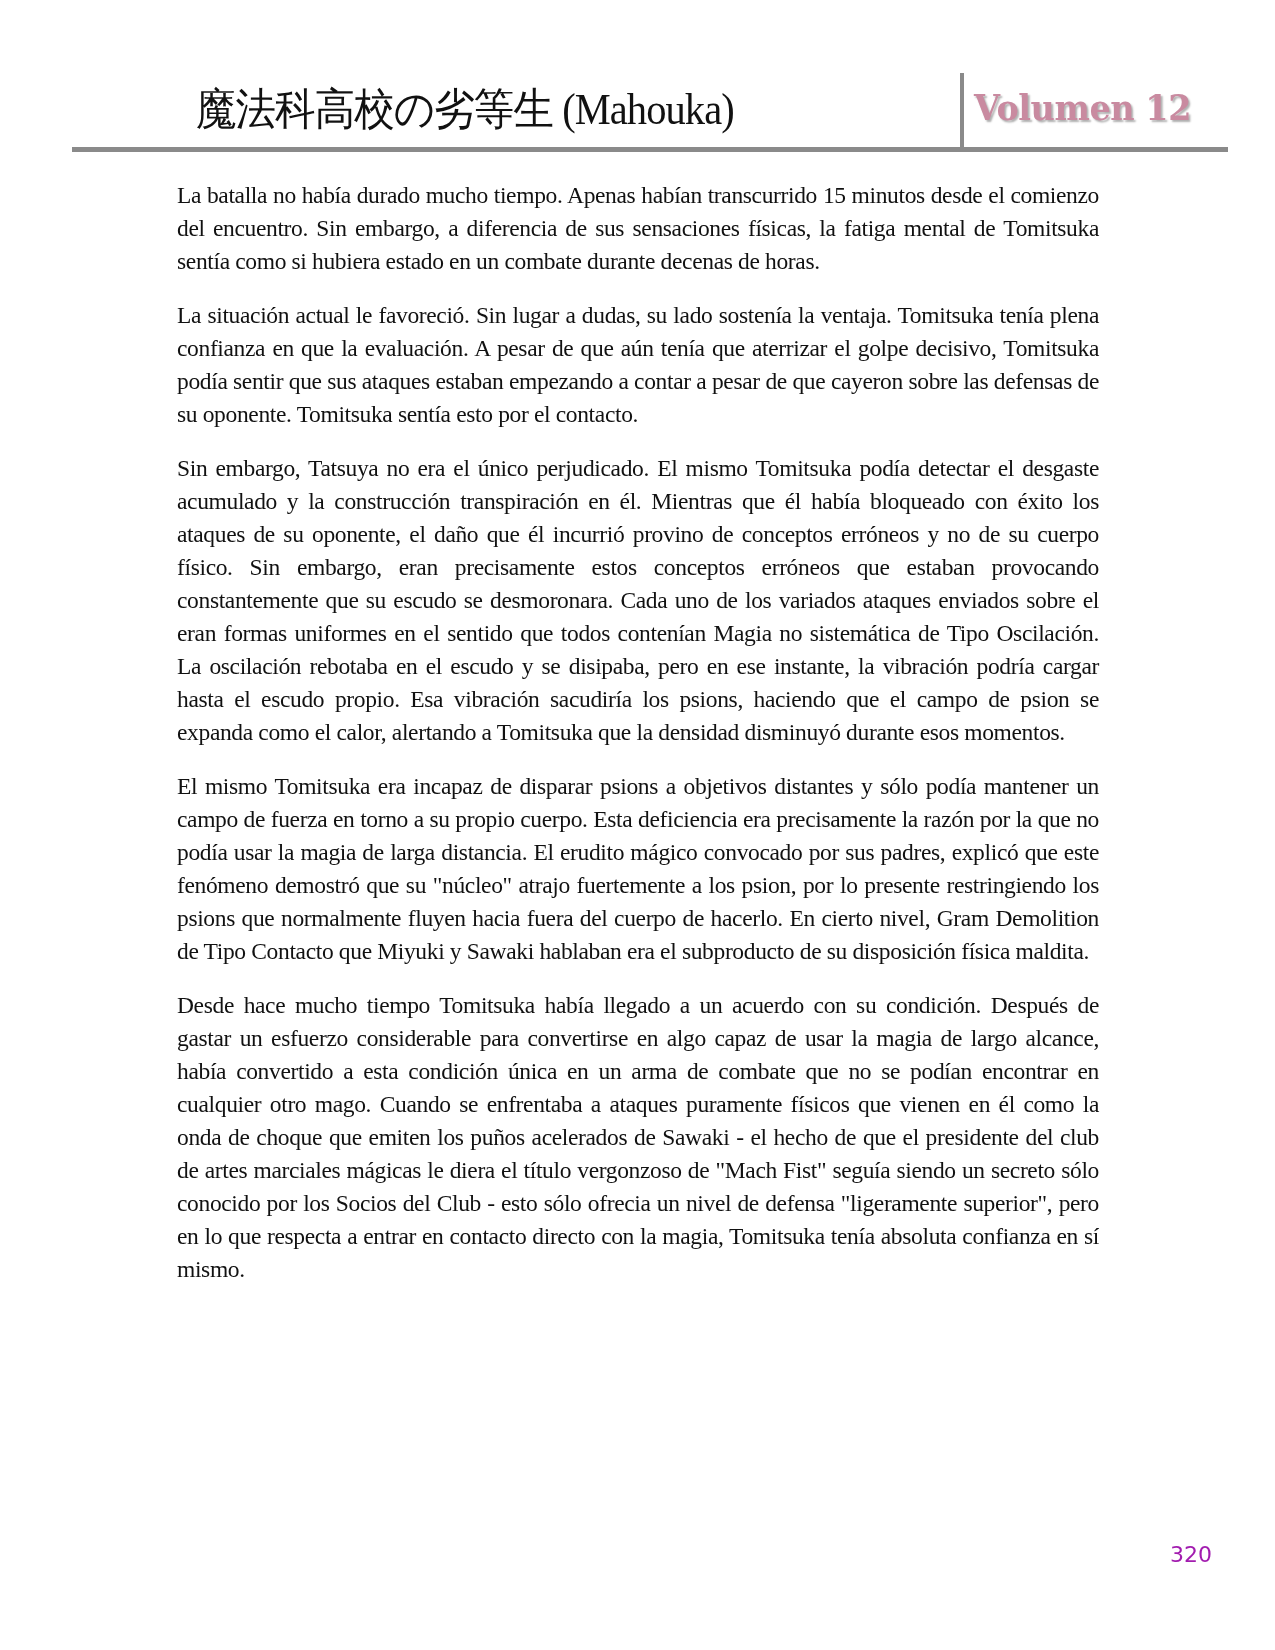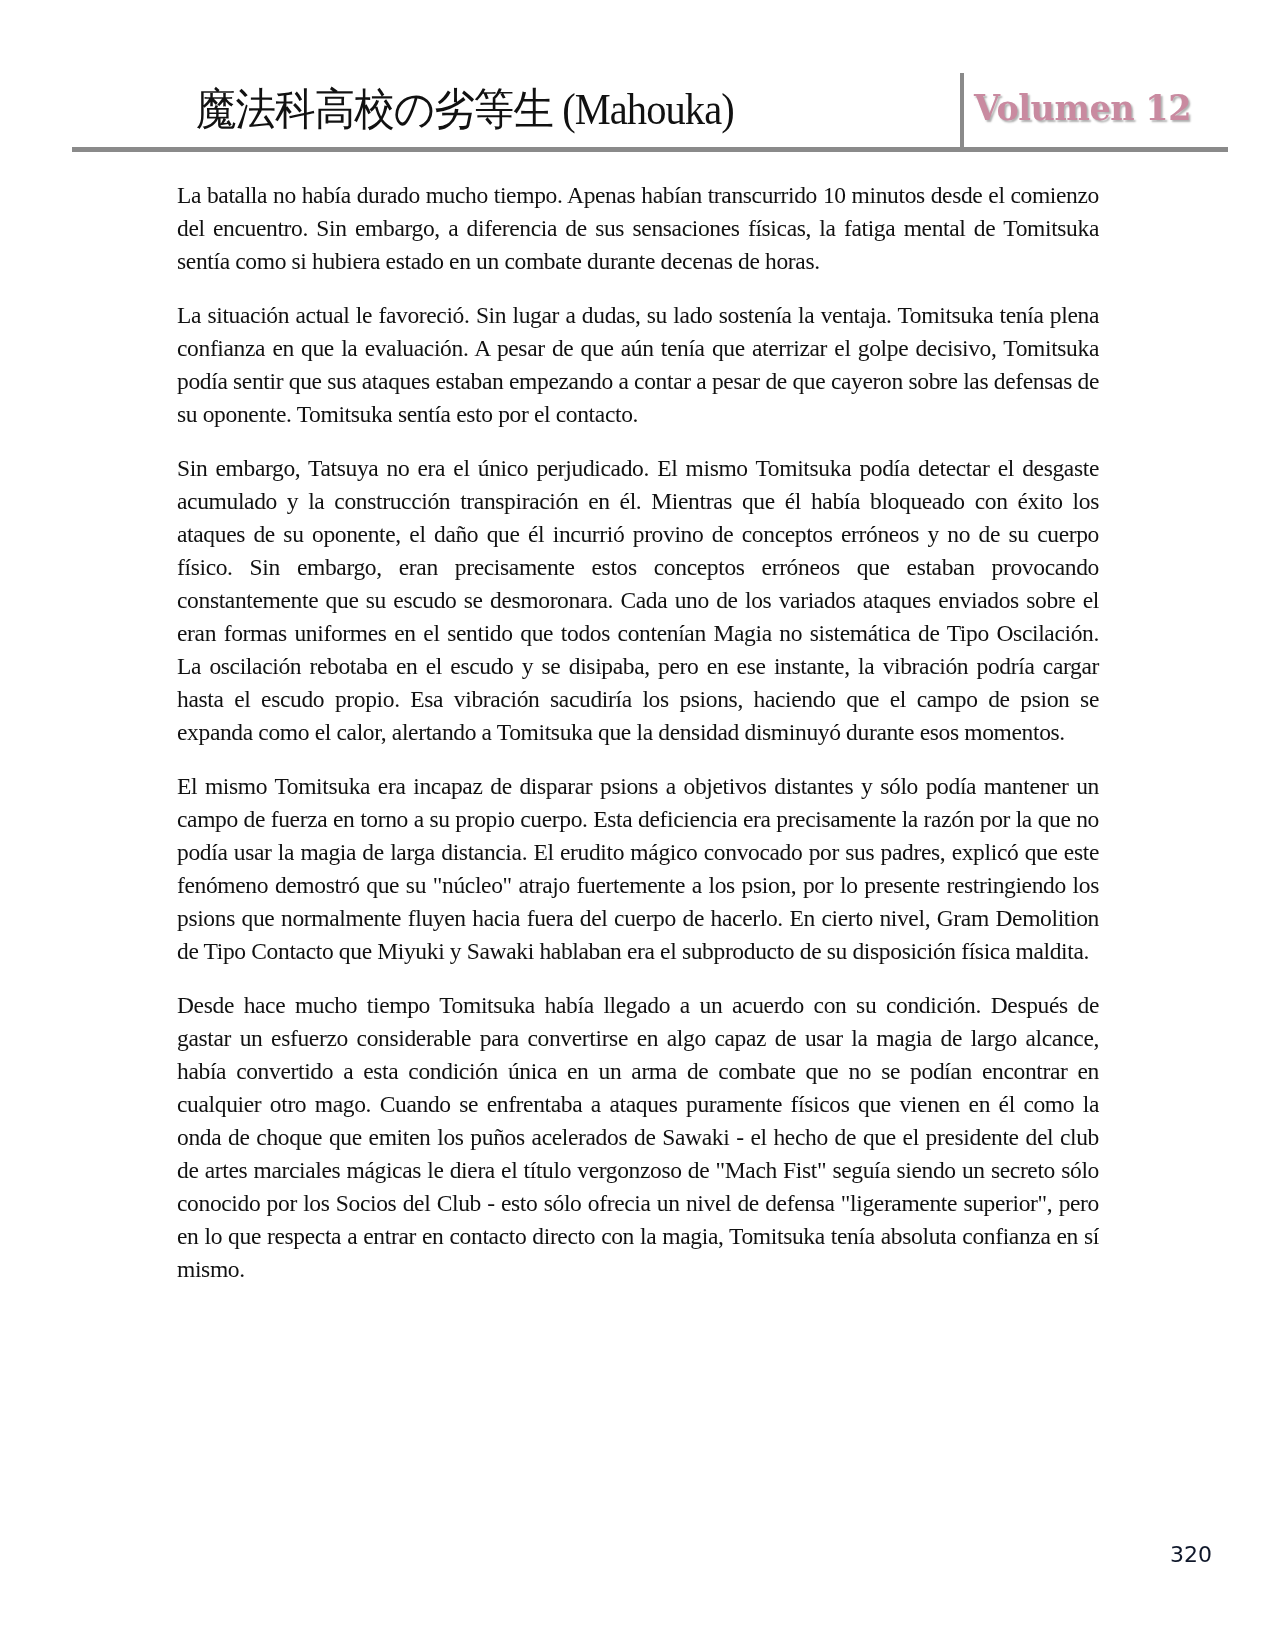--- a/index.html
+++ b/index.html
@@ -20,32 +20,32 @@
   }
   .header-rule { position:absolute; left:72px; top:147px; width:1156px; height:5px; background:#8a8a8a; }
   .body-text {
     position:absolute; left:177px; top:179px; width:922px;
     font-family:"Liberation Serif", serif; font-size:23.5px; line-height:33px; color:#111;
     letter-spacing:-0.35px;
   }
   .body-text p { margin:0 0 21px 0; text-align:justify; }
   .page-number {
     position:absolute; left:1170px; top:1542px;
-    font-family:"DejaVu Sans", sans-serif; font-size:22px; color:#0f172a;
+    font-family:"DejaVu Sans", sans-serif; font-size:22px; color:#a21caf;
   }
 </style>
 </head>
 <body>
 
 <div class="header-title">魔法科高校の劣等生 (Mahouka)</div>
 <div class="header-divider"></div>
 <div class="header-volume">Volumen 12</div>
 <div class="header-rule"></div>
 
 <div class="body-text">
-  <p>La batalla no había durado mucho tiempo. Apenas habían transcurrido 10 minutos desde el comienzo del encuentro. Sin embargo, a diferencia de sus sensaciones físicas, la fatiga mental de Tomitsuka sentía como si hubiera estado en un combate durante decenas de horas.</p>
+  <p>La batalla no había durado mucho tiempo. Apenas habían transcurrido 15 minutos desde el comienzo del encuentro. Sin embargo, a diferencia de sus sensaciones físicas, la fatiga mental de Tomitsuka sentía como si hubiera estado en un combate durante decenas de horas.</p>
   <p>La situación actual le favoreció. Sin lugar a dudas, su lado sostenía la ventaja. Tomitsuka tenía plena confianza en que la evaluación. A pesar de que aún tenía que aterrizar el golpe decisivo, Tomitsuka podía sentir que sus ataques estaban empezando a contar a pesar de que cayeron sobre las defensas de su oponente. Tomitsuka sentía esto por el contacto.</p>
   <p>Sin embargo, Tatsuya no era el único perjudicado. El mismo Tomitsuka podía detectar el desgaste acumulado y la construcción transpiración en él. Mientras que él había bloqueado con éxito los ataques de su oponente, el daño que él incurrió provino de conceptos erróneos y no de su cuerpo físico. Sin embargo, eran precisamente estos conceptos erróneos que estaban provocando constantemente que su escudo se desmoronara. Cada uno de los variados ataques enviados sobre el eran formas uniformes en el sentido que todos contenían Magia no sistemática de Tipo Oscilación. La oscilación rebotaba en el escudo y se disipaba, pero en ese instante, la vibración podría cargar hasta el escudo propio. Esa vibración sacudiría los psions, haciendo que el campo de psion se expanda como el calor, alertando a Tomitsuka que la densidad disminuyó durante esos momentos.</p>
   <p>El mismo Tomitsuka era incapaz de disparar psions a objetivos distantes y sólo podía mantener un campo de fuerza en torno a su propio cuerpo. Esta deficiencia era precisamente la razón por la que no podía usar la magia de larga distancia. El erudito mágico convocado por sus padres, explicó que este fenómeno demostró que su "núcleo" atrajo fuertemente a los psion, por lo presente restringiendo los psions que normalmente fluyen hacia fuera del cuerpo de hacerlo. En cierto nivel, Gram Demolition de Tipo Contacto que Miyuki y Sawaki hablaban era el subproducto de su disposición física maldita.</p>
   <p>Desde hace mucho tiempo Tomitsuka había llegado a un acuerdo con su condición. Después de gastar un esfuerzo considerable para convertirse en algo capaz de usar la magia de largo alcance, había convertido a esta condición única en un arma de combate que no se podían encontrar en cualquier otro mago. Cuando se enfrentaba a ataques puramente físicos que vienen en él como la onda de choque que emiten los puños acelerados de Sawaki - el hecho de que el presidente del club de artes marciales mágicas le diera el título vergonzoso de "Mach Fist" seguía siendo un secreto sólo conocido por los Socios del Club - esto sólo ofrecia un nivel de defensa "ligeramente superior", pero en lo que respecta a entrar en contacto directo con la magia, Tomitsuka tenía absoluta confianza en sí mismo.</p>
 </div>
 
 <div class="page-number">320</div>
 
 </body></html>

